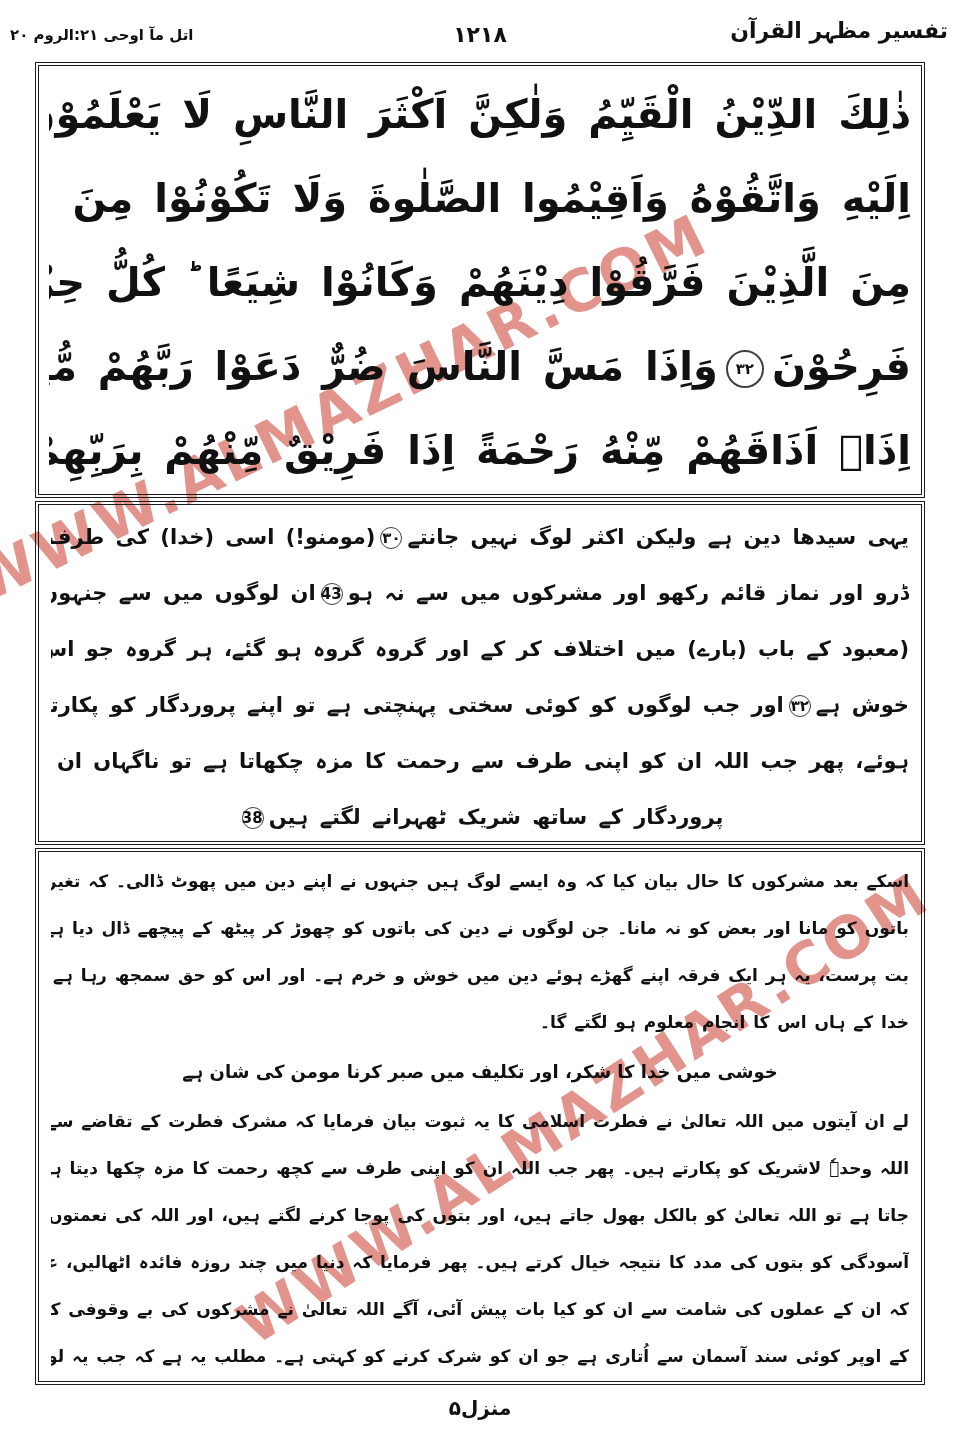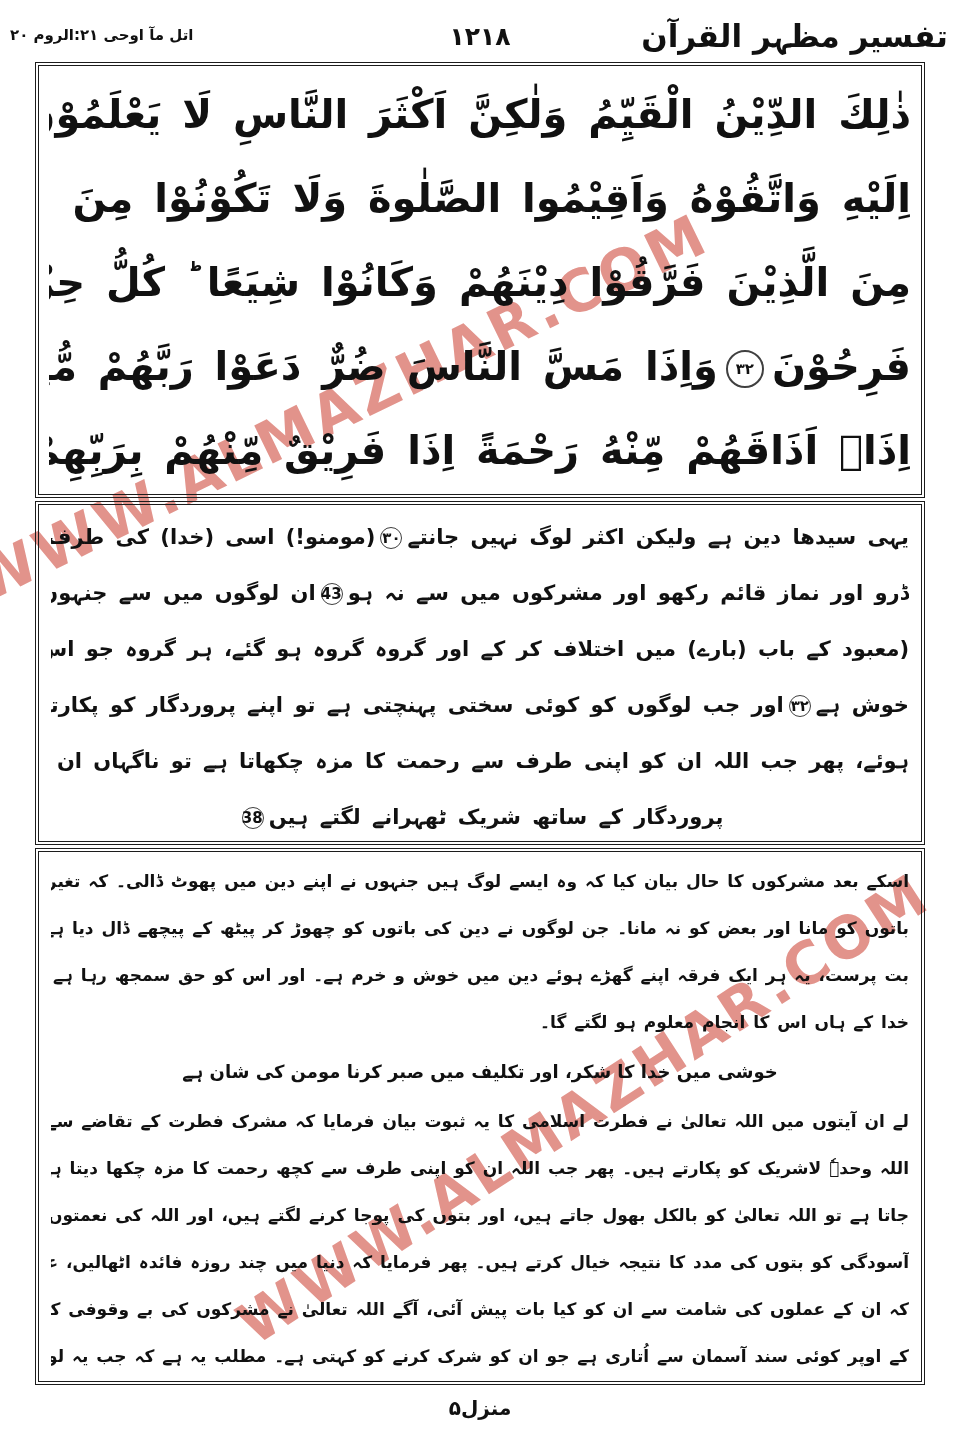--- a/index.html
+++ b/index.html
@@ -9,22 +9,22 @@
     font-family:"DejaVu Sans",sans-serif;
     color:#111;
     overflow:hidden;
     position:relative;
   }
   .page{position:relative;width:960px;height:1447px;}
 
   
   .header{position:absolute;top:14px;left:0;right:0;height:44px;}
   .hdr-ref{position:absolute;left:10px;top:12px;font-size:15px;font-weight:bold;direction:rtl;}
-  .hdr-page{position:absolute;left:0;right:0;top:8px;text-align:center;font-size:25px;font-weight:bold;letter-spacing:2px;}
-  .hdr-title{position:absolute;right:12px;top:4px;font-size:31px;font-weight:bold;direction:rtl;}
+  .hdr-page{position:absolute;left:0;right:0;top:8px;text-align:center;font-size:22px;font-weight:bold;letter-spacing:2px;}
+  .hdr-title{position:absolute;right:12px;top:4px;font-size:22px;font-weight:bold;direction:rtl;}
 
   
   .wm{
     position:absolute;z-index:0;
     font-weight:bold;letter-spacing:4px;
     white-space:nowrap;text-align:center;
     pointer-events:none;user-select:none;
   }
   .wm1{left:40px;top:350px;width:700px;font-size:58px;transform:rotate(-26deg);}
   .wm2{left:280px;top:1045px;width:700px;font-size:58px;transform:rotate(-33deg);}

